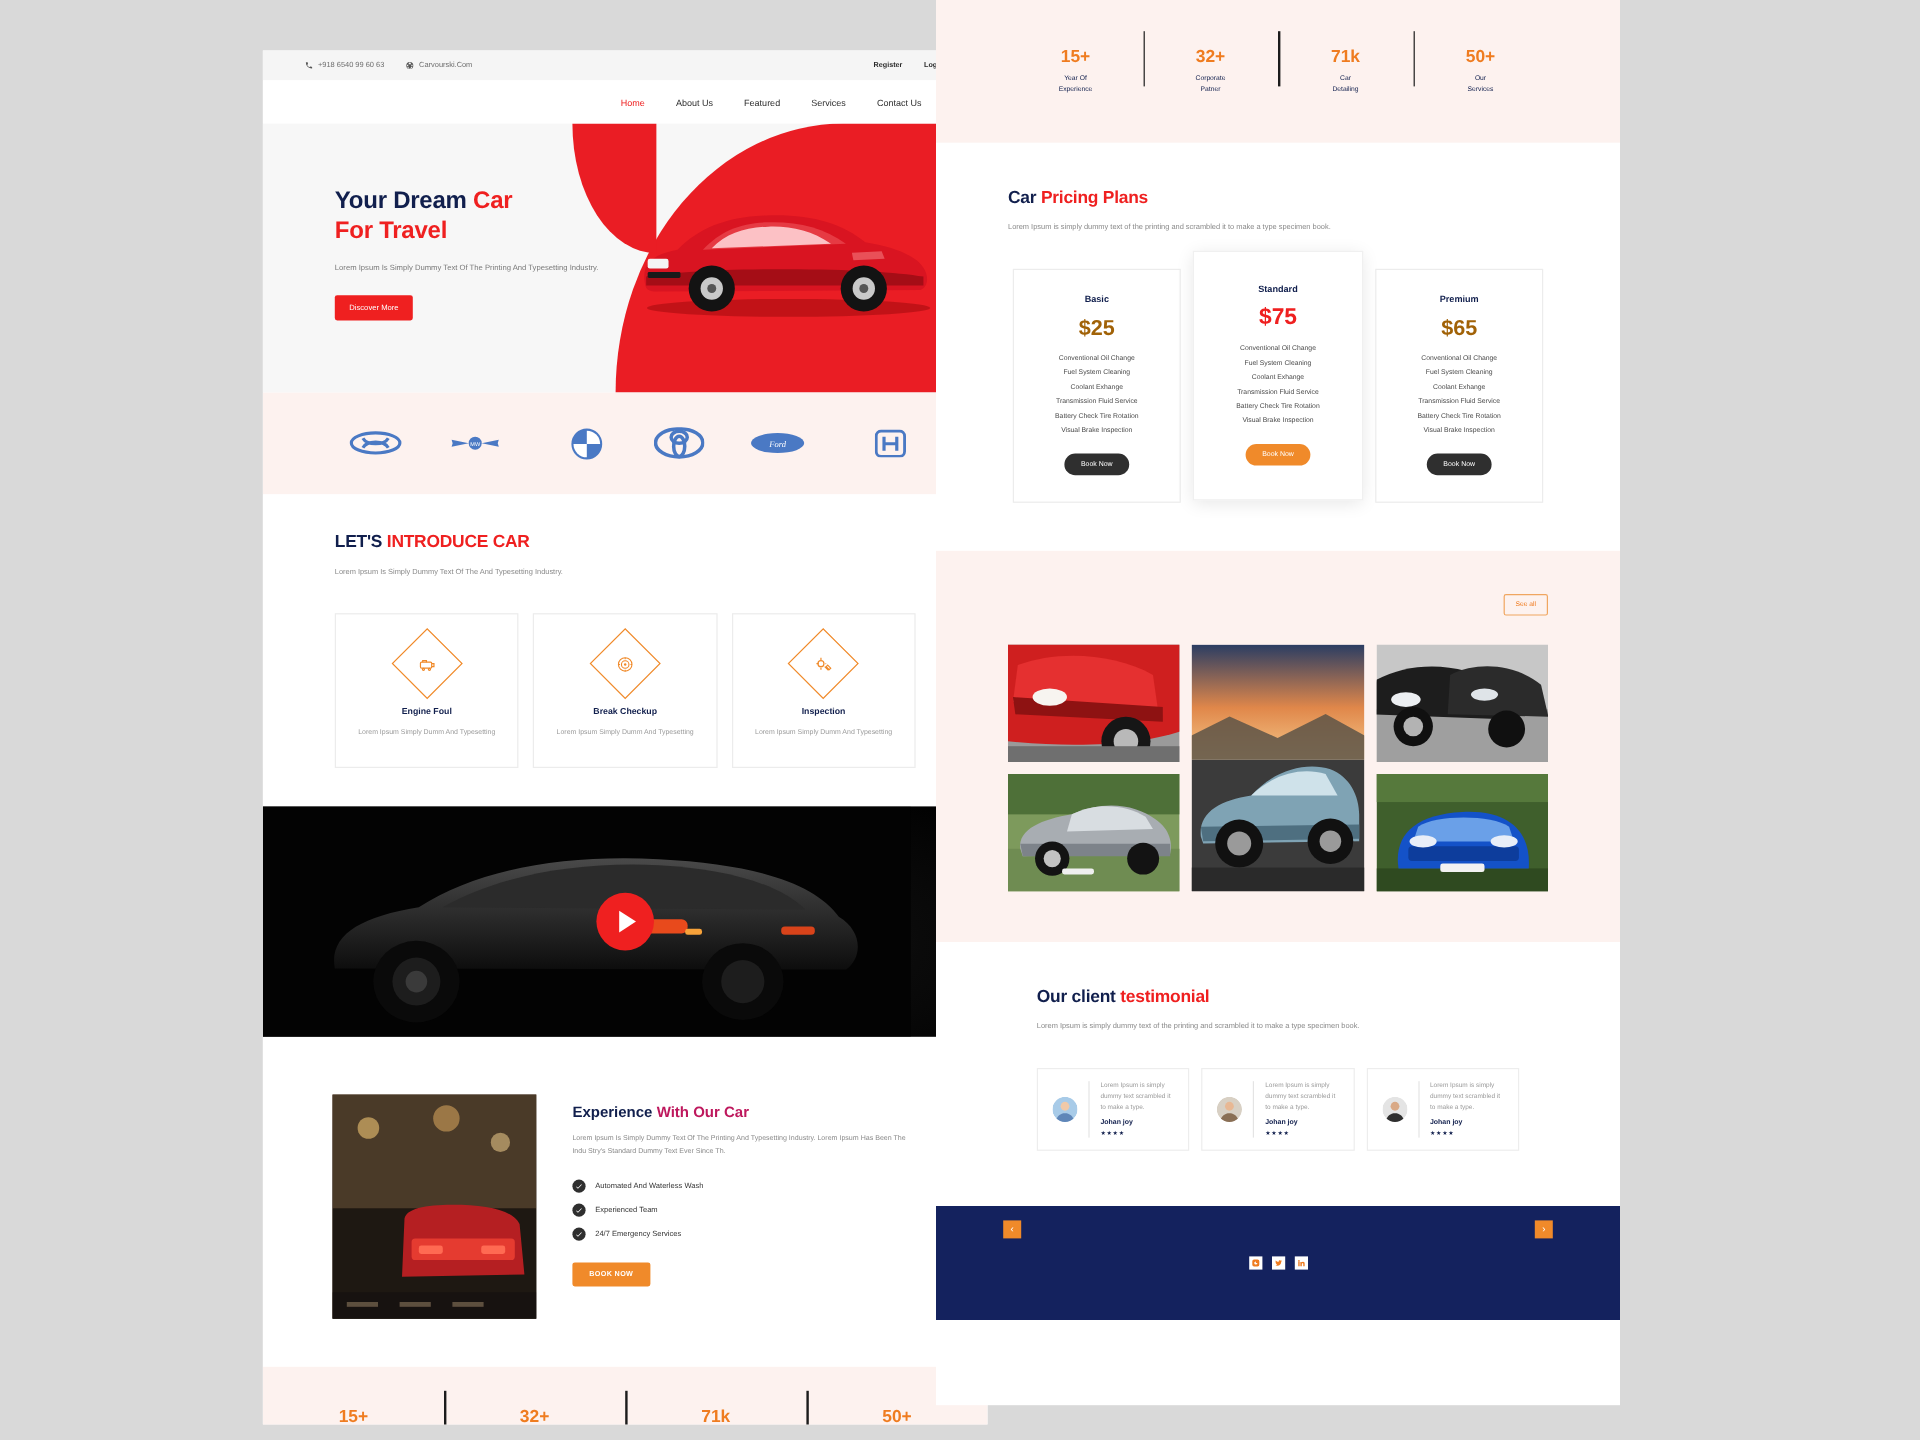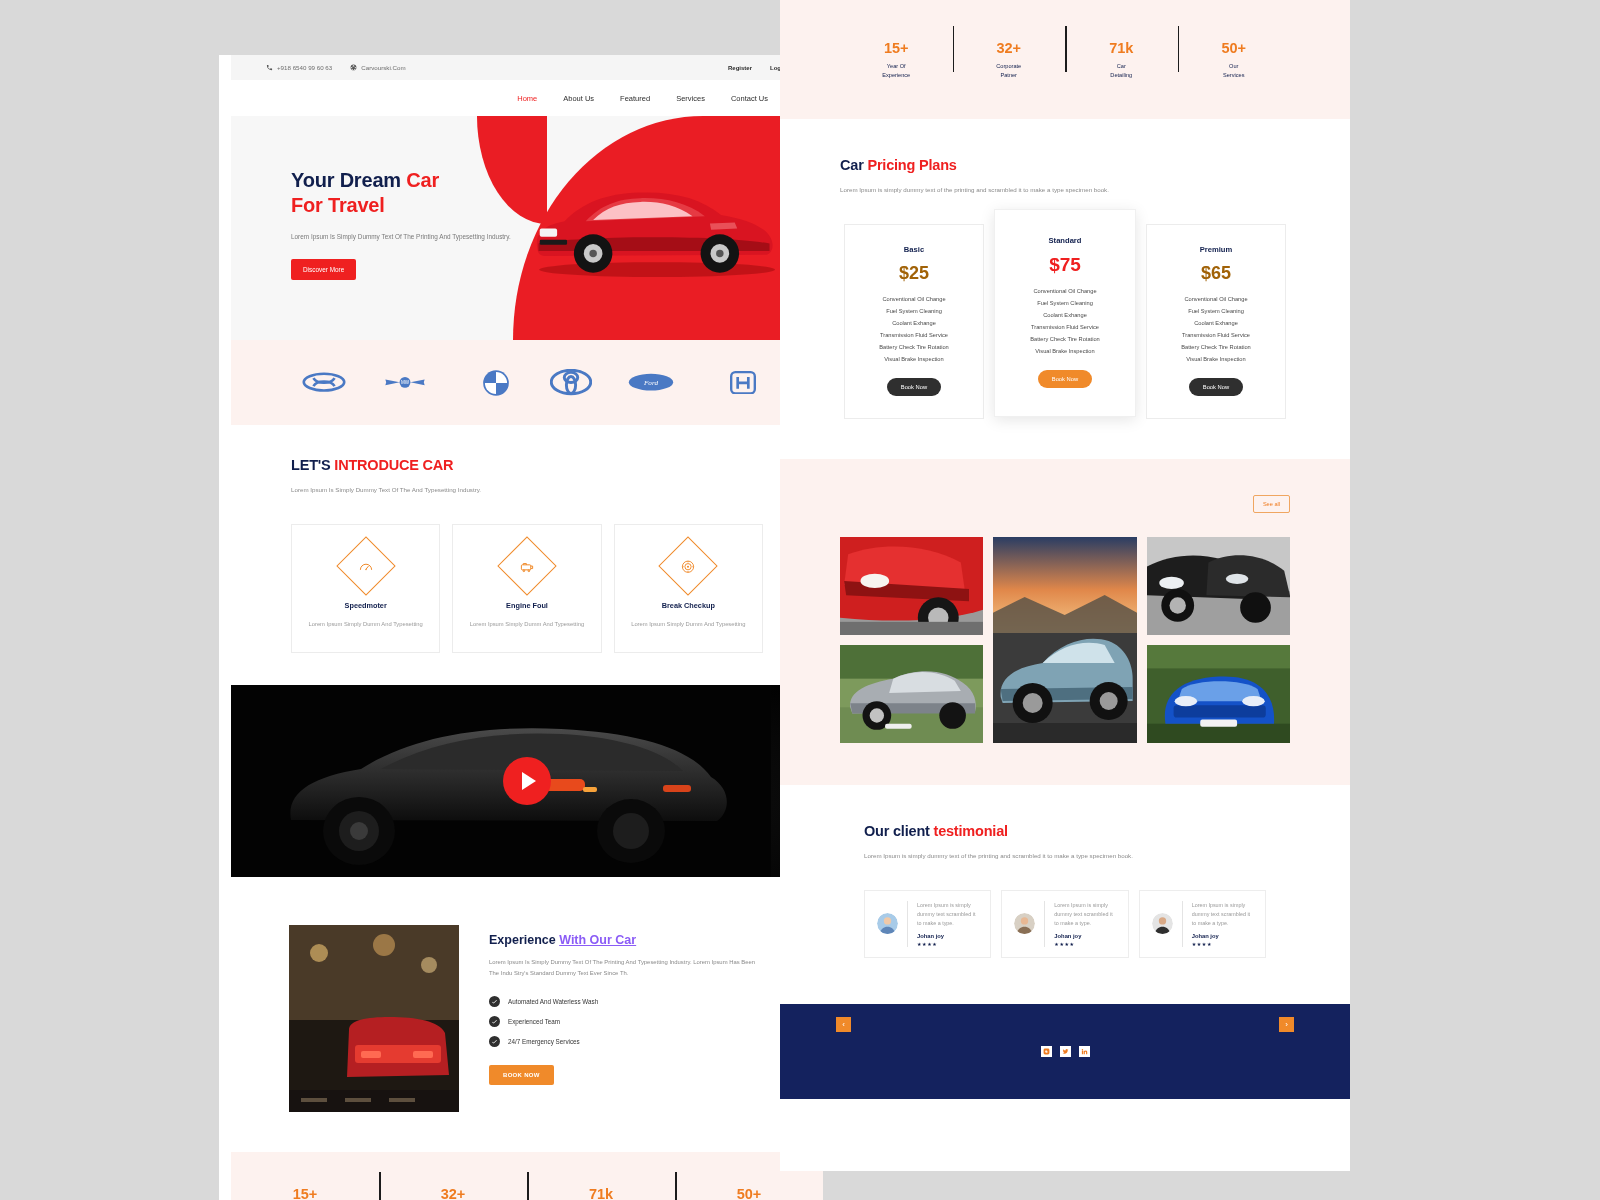--- a/index.html
+++ b/index.html
@@ -6,21 +6,21 @@
   html, body { width: 1600px; height: 1200px; }
   body {
     background: #d9d9d9;
     font-family: "Liberation Sans", sans-serif;
     position: relative;
     overflow: hidden;
   }
   .page { position: absolute; background: #ffffff; overflow: hidden; }
 
   
-  #left-page { left: 219px; top: 55px; width: 604px; height: 1145px; padding-left: 12px; }
+  #left-page { left: 219px; top: 42px; width: 604px; height: 1145px; }
 
   .topbar {
     height: 25px; background: #f5f5f5;
     display: flex; align-items: center;
     padding: 0 35px; font-size: 6.2px; color: #6d6d6d;
   }
   .topbar-left { display: flex; gap: 18px; align-items: center; }
   .tb-item { display: flex; align-items: center; gap: 4px; }
   .tb-ico { width: 7px; height: 7px; fill: #555; display:block; }
   .topbar-right { margin-left: auto; display: flex; gap: 18px; }
@@ -85,21 +85,21 @@
     width: 48px; height: 48px; border-radius: 50%; background: #ef2020;
     display: flex; align-items: center; justify-content: center; cursor: pointer;
   }
   .play-tri { width:0;height:0;border-left:14px solid #fff;border-top:9px solid transparent;border-bottom:9px solid transparent;margin-left:4px; }
 
   .exp { display: flex; gap: 0; padding: 48px 60px 40px 58px; background:#fff; }
   .exp-img { width: 170px; height: 187px; flex: none; overflow:hidden; position:relative;
     background: linear-gradient(170deg,#6a5440 0%,#3b2d22 45%,#241a14 100%); }
   .exp-right { padding-left: 30px; padding-top: 8px; }
   .exp-title { font-size: 12.5px; font-weight: bold; color: #111f4d; }
-  .exp-title .red { color: #8b5cf6; text-decoration: underline; }
+  .exp-title .red { color: #be185d; }
   .exp-sub { margin-top: 10px; font-size: 5.9px; line-height: 2.0; color: #8a8a8a; }
   .checks { margin-top: 16px; display: flex; flex-direction: column; gap: 9px; }
   .check-row { display: flex; align-items: center; gap: 8px; font-size: 6.3px; color: #343434; }
   .check-ico { width: 11px; height: 11px; border-radius: 50%; background: #2f2f2f;
     display:flex;align-items:center;justify-content:center;flex:none; }
   .btn-book-now-orange {
     margin-top: 18px; background: #f08a2a; color: #fff; border: none;
     font-size: 6px; font-weight: bold; padding: 7px 14px; border-radius: 2px; cursor: pointer;
     letter-spacing: 0.3px;
   }
@@ -276,50 +276,50 @@
   <div class="intro">
     <div class="sec-title">
       <span>LET'S </span><span class="red">INTRODUCE CAR</span>
     </div>
     <div class="sec-sub">Lorem Ipsum Is Simply Dummy Text Of The And Typesetting Industry.</div>
 
     <div class="cards">
       <div class="card">
         <div class="diamond">
           <svg viewBox="0 0 24 24" width="15" height="15" fill="none" stroke="#f08a2a" stroke-width="1.6">
-              <path d="M3 17a9 9 0 1118 0"></path>
-              <path d="M12 16l4-5"></path>
-              <circle cx="12" cy="16.5" r="1.2" fill="#f08a2a" stroke="none"></circle>
-            </svg>
-        </div>
-        <div class="card-title">Speedmoter</div>
-        <div class="card-desc">Lorem Ipsum Simply Dumm And Typesetting</div>
-      </div>
-      <div class="card">
-        <div class="diamond">
-          <svg viewBox="0 0 24 24" width="15" height="15" fill="none" stroke="#f08a2a" stroke-width="1.6">
               <rect x="3" y="9" width="15" height="8" rx="1.5"></rect>
               <path d="M18 11h3v4h-3M6 9V7h5v2"></path>
               <circle cx="7" cy="18.5" r="1.4"></circle>
               <circle cx="15" cy="18.5" r="1.4"></circle>
             </svg>
         </div>
         <div class="card-title">Engine Foul</div>
         <div class="card-desc">Lorem Ipsum Simply Dumm And Typesetting</div>
       </div>
       <div class="card">
         <div class="diamond">
           <svg viewBox="0 0 24 24" width="15" height="15" fill="none" stroke="#f08a2a" stroke-width="1.5">
               <circle cx="12" cy="12" r="9"></circle>
               <circle cx="12" cy="12" r="5"></circle>
               <circle cx="12" cy="12" r="1.6" fill="#f08a2a" stroke="none"></circle>
               <path d="M12 3v2M12 19v2M3 12h2M19 12h2"></path>
             </svg>
         </div>
         <div class="card-title">Break Checkup</div>
+        <div class="card-desc">Lorem Ipsum Simply Dumm And Typesetting</div>
+      </div>
+      <div class="card">
+        <div class="diamond">
+          <svg viewBox="0 0 24 24" width="15" height="15" fill="none" stroke="#f08a2a" stroke-width="1.6">
+              <circle cx="9" cy="11" r="4"></circle>
+              <path d="M9 3v3M3 11h3M15 11h1M9 19v-3"></path>
+              <path d="M14 15l5 5M18 13l4 4-2 2-4-4z"></path>
+            </svg>
+        </div>
+        <div class="card-title">Inspection</div>
         <div class="card-desc">Lorem Ipsum Simply Dumm And Typesetting</div>
       </div>
     </div>
   </div>
 
   <div class="video">
     <svg viewBox="0 0 540 192" width="540" height="192">
       <defs>
           <linearGradient id="cg" x1="0" y1="0" x2="0" y2="1">
             <stop offset="0" stop-color="#4a4a4a"></stop>

